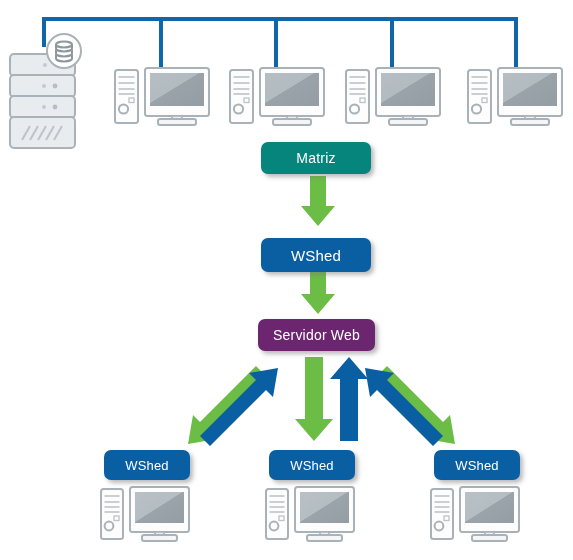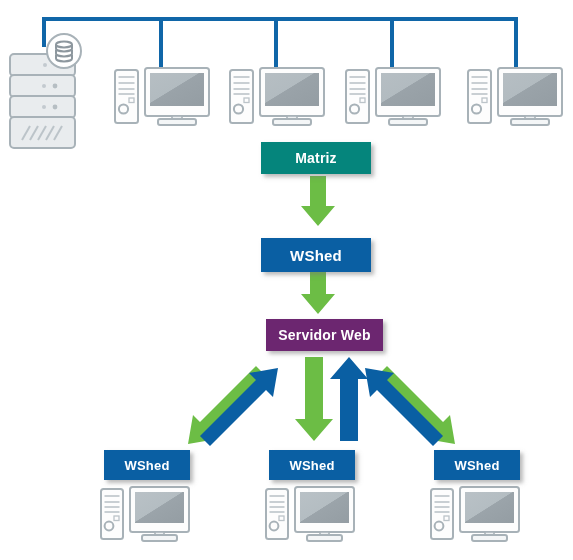--- a/index.html
+++ b/index.html
@@ -4,31 +4,31 @@
 <style>
   html,body{margin:0;padding:0;background:#ffffff;}
   body{width:573px;height:560px;overflow:hidden;
        font-family:"Liberation Sans","DejaVu Sans",sans-serif;}
   #stage{position:relative;width:573px;height:560px;background:#fff;}
 
   
   .node{
     position:absolute;
     display:flex;align-items:center;justify-content:center;
-    border-radius:0;
+    border-radius:7px;
     color:#ffffff;
-    font-weight:bold;
+    font-weight:normal;
     letter-spacing:.2px;
     box-shadow:3px 3px 4px rgba(120,120,120,.50);
     white-space:nowrap;
     user-select:none;
   }
   .node.teal{background:#05857c;}
   .node.blue{background:#0a5fa3;margin-top:8px;}
-  .node.purple{background:#6c2670;margin-left:8px;}
+  .node.purple{background:#6c2670;}
 
   
   .bus-h{position:absolute;background:#1066a8;}
   .bus-v{position:absolute;background:#1066a8;}
 
   
   svg.layer{position:absolute;left:0;top:0;width:573px;height:560px;overflow:visible;}
 </style>
 </head>
 <body>

